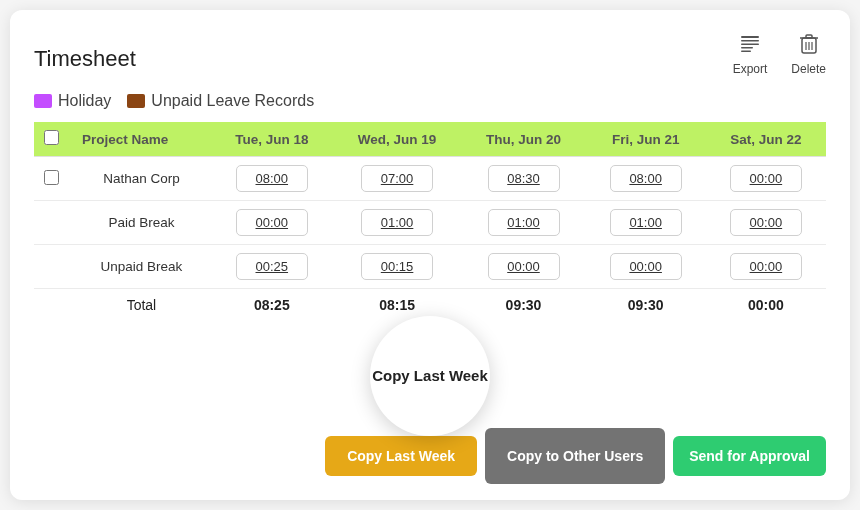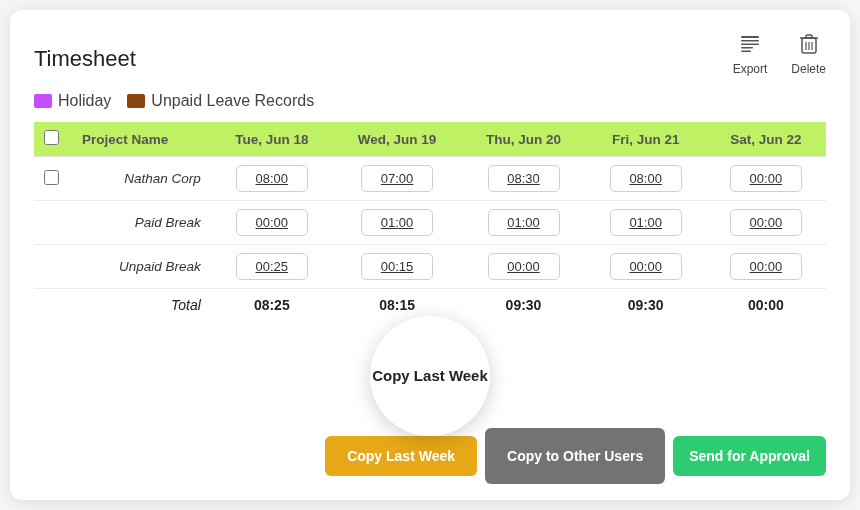--- a/index.html
+++ b/index.html
@@ -158,23 +158,22 @@
     }
     tbody td {
       padding: 8px 10px;
       text-align: center;
       color: #333;
     }
     tbody td:first-child {
       text-align: left;
     }
     tbody td:nth-child(2) {
-      text-align: right;
+      text-align: center;
       font-weight: 500;
-      font-style: italic;
     }
     .checkbox-cell {
       width: 38px;
     }
     .checkbox-cell input[type="checkbox"] {
       width: 15px;
       height: 15px;
       cursor: pointer;
       accent-color: #2ecc71;
     }

